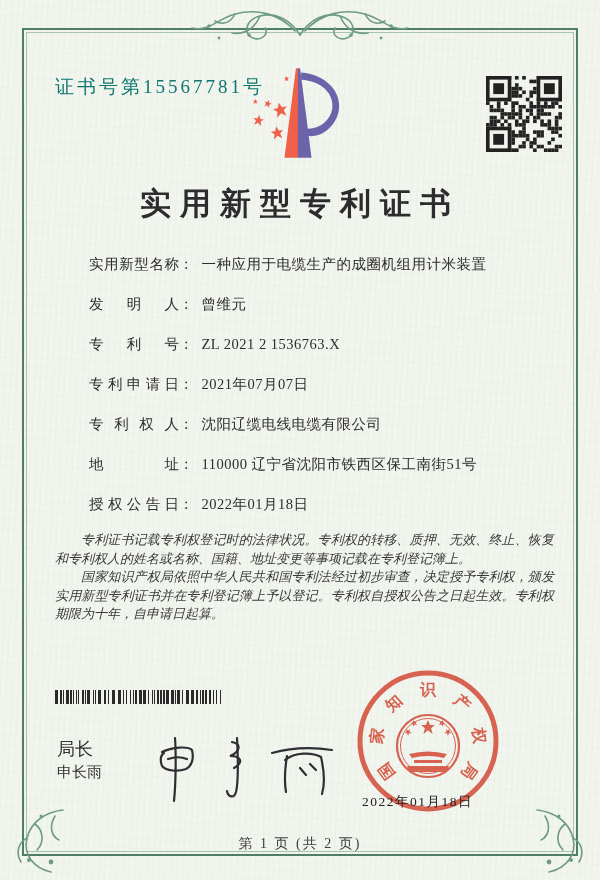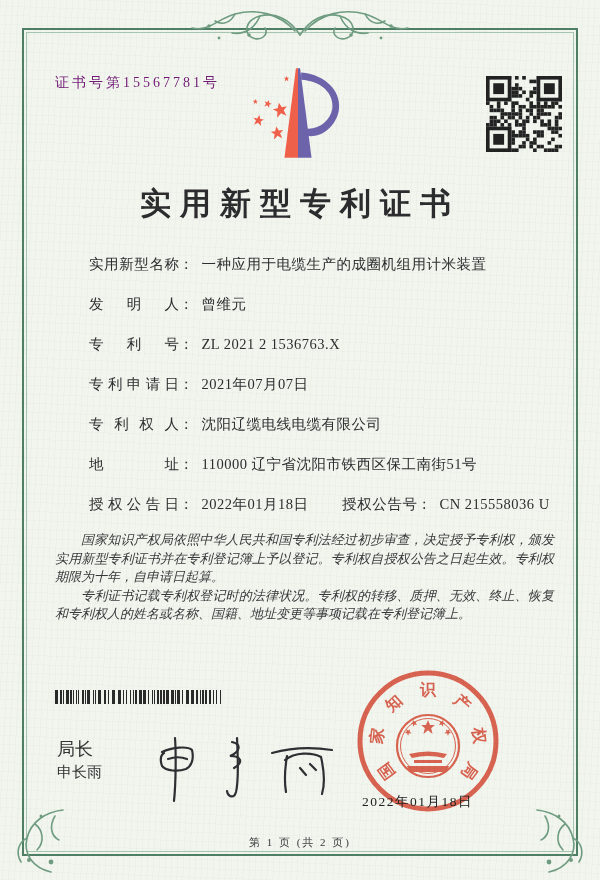--- a/index.html
+++ b/index.html
@@ -15,40 +15,40 @@
   
   body::before{
     content:"";position:absolute;inset:0;pointer-events:none;
     background:
       repeating-linear-gradient(93deg, rgba(110,150,125,.05) 0 1px, transparent 1px 6px),
       repeating-linear-gradient(2deg, rgba(110,150,125,.04) 0 1px, transparent 1px 9px);
   }
   .frame-outer{position:absolute;left:22px;top:28px;right:22px;bottom:24px;border:2px solid var(--green);}
   .frame-inner{position:absolute;inset:2px;border:1px solid var(--green-light);}
   .abs{position:absolute;}
-  .cert-no{left:55px;top:74px;font-size:14px;letter-spacing:3px;color:#701a75;}
+  .cert-no{left:55px;top:74px;font-size:19px;letter-spacing:3px;color:#0f766e;}
   .title{left:0;right:0;top:183px;text-align:center;font-size:31px;font-weight:bold;
          letter-spacing:9px;color:#2c2c2e;}
   .fields{left:55px;top:255px;right:42px;font-size:14.5px;}
   .frow{height:20px;margin-bottom:20px;white-space:nowrap;position:relative;}
   .flabel{display:inline-block;width:90px;text-align:justify;text-align-last:justify;vertical-align:top;margin-left:34px;}
   .fcolon{display:inline-block;margin-right:8px;}
   .fvalue{letter-spacing:.5px;}
   .grant-pair2{position:absolute;left:253px;top:0;}
   .grant-pair2 .flabel{width:75px;}
   .paras{left:55px;top:531px;right:46px;font-size:13px;line-height:18.6px;
          font-style:italic;color:#38383a;text-align:justify;}
   .paras p{text-indent:2em;}
   .barcode{left:55px;top:690px;width:172px;height:14px;}
   .officer-title{left:57px;top:737px;font-size:18px;font-family:"Liberation Sans","DejaVu Sans",sans-serif;color:#333;}
   .officer-name{left:57px;top:763px;font-size:15px;font-family:"Liberation Sans","DejaVu Sans",sans-serif;color:#333;text-align:center;}
   .signature{left:140px;top:700px;}
   .seal{left:353px;top:666px;opacity:.88;mix-blend-mode:multiply;}
   .seal-date{left:362px;top:793px;font-size:13.5px;letter-spacing:1.5px;color:#222;z-index:5;}
-  .footer{left:0;right:0;top:835px;text-align:center;font-size:11px;letter-spacing:2px;color:#3c3c3e;}
+  .footer{left:0;right:0;top:835px;text-align:center;font-size:14px;letter-spacing:2px;color:#3c3c3e;}
   .orn{color:var(--orn-green);}
   svg text.sealch{font-size:16px;font-weight:bold;fill:var(--seal-red);
       font-family:"Liberation Serif","DejaVu Serif",serif;text-anchor:middle;}
 </style>
 </head>
 <body>
 
 <div class="frame-outer">
   <div class="frame-inner"></div>
 </div>
@@ -285,29 +285,26 @@
     <span class="flabel">专利申请日</span><span class="fcolon">：</span><span class="fvalue">2021年07月07日</span>
   </div>
   <div class="frow">
     <span class="flabel">专利权人</span><span class="fcolon">：</span><span class="fvalue">沈阳辽缆电线电缆有限公司</span>
   </div>
   <div class="frow">
     <span class="flabel">地址</span><span class="fcolon">：</span><span class="fvalue">110000 辽宁省沈阳市铁西区保工南街51号</span>
   </div>
   <div class="frow">
     <span class="flabel">授权公告日</span><span class="fcolon">：</span><span class="fvalue">2022年01月18日</span>
-    <span class="grant-pair2">
-      <span class="flabel">授权公告号</span><span class="fcolon">：</span><span class="fvalue">CN 215558036 U</span>
-    </span>
   </div>
 </div>
 
 <div class="abs paras">
+  <p>专利证书记载专利权登记时的法律状况。专利权的转移、质押、无效、终止、恢复和专利权人的姓名或名称、国籍、地址变更等事项记载在专利登记簿上。</p>
   <p>国家知识产权局依照中华人民共和国专利法经过初步审查，决定授予专利权，颁发实用新型专利证书并在专利登记簿上予以登记。专利权自授权公告之日起生效。专利权期限为十年，自申请日起算。</p>
-  <p>专利证书记载专利权登记时的法律状况。专利权的转移、质押、无效、终止、恢复和专利权人的姓名或名称、国籍、地址变更等事项记载在专利登记簿上。</p>
 </div>
 
 <svg class="abs barcode" id="barcode" viewBox="0 0 172 14" preserveAspectRatio="none">
     <rect x="0" y="0" width="3" height="14" fill="#2a2a2a"></rect>
     <rect x="5" y="0" width="2" height="14" fill="#2a2a2a"></rect>
     <rect x="8" y="0" width="1" height="14" fill="#2a2a2a"></rect>
     <rect x="11" y="0" width="3" height="14" fill="#2a2a2a"></rect>
     <rect x="15" y="0" width="2" height="14" fill="#2a2a2a"></rect>
     <rect x="18" y="0" width="1" height="14" fill="#2a2a2a"></rect>
     <rect x="21" y="0" width="1" height="14" fill="#2a2a2a"></rect>

